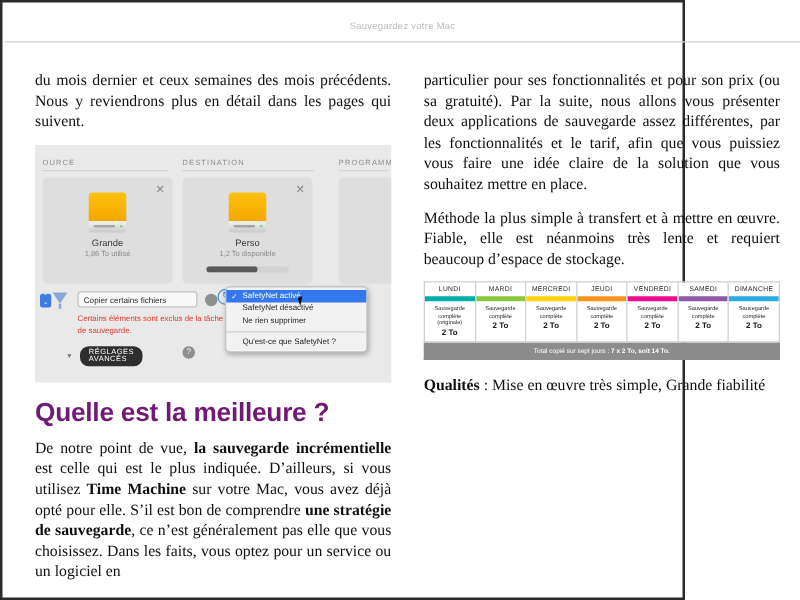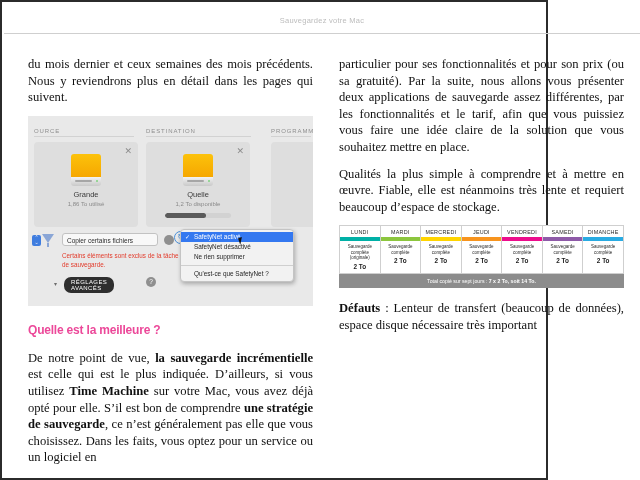--- a/index.html
+++ b/index.html
@@ -59,24 +59,24 @@
     text-align: justify;
     text-justify: inter-word;
     color: #101010;
     hyphens: none;
   }
   p.body b, .bold { font-weight: bold; }
 
   h2.sans-head {
     margin: 0 0 9px 0;
     font-family: "Liberation Sans", sans-serif;
-    font-size: 12px;
+    font-size: 21px;
     font-weight: bold;
     line-height: 21px;
-    color: #ec4899;
+    color: #701a75;
     letter-spacing: -0.2px;
   }
   h2.accent-head {
     margin: 0 0 9px 0;
     font-family: "Liberation Sans", sans-serif;
     font-size: 16.5px;
     font-weight: bold;
     line-height: 19.5px;
     color: #f0411c;
     letter-spacing: -0.1px;
@@ -410,21 +410,21 @@
 
       <div class="ccc-panel" style="left:118px; width:104px;">
         <span class="ccc-x">✕</span>
         <div class="disk">
           <div class="disk-top"></div>
           <div class="disk-bot">
               <span class="disk-slot"></span>
               <span class="disk-led"></span>
             </div>
         </div>
-        <div class="disk-name">Quelle</div>
+        <div class="disk-name">Perso</div>
         <div class="disk-sub">1,2 To disponible</div>
         <div class="disk-bar">
             <div class="disk-bar-fill"></div>
           </div>
       </div>
 
       <div class="ccc-panel" style="left:243px; width:60px;"></div>
 
       <div id="filter-row">
         <span class="funnel"></span>
@@ -462,21 +462,21 @@
 
     <p class="body"><span>De notre point de vue, </span><b>la sauvegarde incrémentielle</b><span> est celle qui est le plus indiquée. D’ailleurs, si vous utilisez </span><b>Time Machine</b><span> sur votre Mac, vous avez déjà opté pour elle. S’il est bon de comprendre </span><b>une stratégie de sauvegarde</b><span>, ce n’est généralement pas elle que vous choisissez. Dans les faits, vous optez pour un service ou un logiciel en</span></p>
   </div>
 
   <div class="column" id="col-right">
 
     <p class="body">particulier pour ses fonctionnalités et pour son prix (ou sa gratuité). Par la suite, nous allons vous présenter deux applications de sauvegarde assez différentes, par les fonctionnalités et le tarif, afin que vous puissiez vous faire une idée claire de la solution que vous souhaitez mettre en place.</p>
 
 
 
-    <p class="body">Qualités la plus simple à comprendre et à mettre en œuvre. Fiable, elle est néanmoins très lente et requiert beaucoup d’espace de stockage.</p>
+    <p class="body">Méthode la plus simple à transfert et à mettre en œuvre. Fiable, elle est néanmoins très lente et requiert beaucoup d’espace de stockage.</p>
 
     <table id="week-table">
       <thead>
         <tr>
           <th>LUNDI</th>
           <th>MARDI</th>
           <th>MERCREDI</th>
           <th>JEUDI</th>
           <th>VENDREDI</th>
           <th>SAMEDI</th>
@@ -534,17 +534,17 @@
               <div class="cell-amount">2 To</div>
             </div>
           </td>
         </tr>
         <tr>
           <td class="total-row" colspan="7"><span>Total copié sur sept jours : </span><b>7 x 2 To, soit 14 To.</b></td>
         </tr>
       </tbody>
     </table>
 
-
-    <p class="body"><b>Défauts</b><span> : Lenteur de transfert (beaucoup de données), espace disque nécessaire très important</span></p>
+    <p class="body"><b>Qualités</b><span> : Mise en œuvre très simple, Grande fiabilité</span></p>
+
   </div>
 
 </div>
 
 </body></html>

